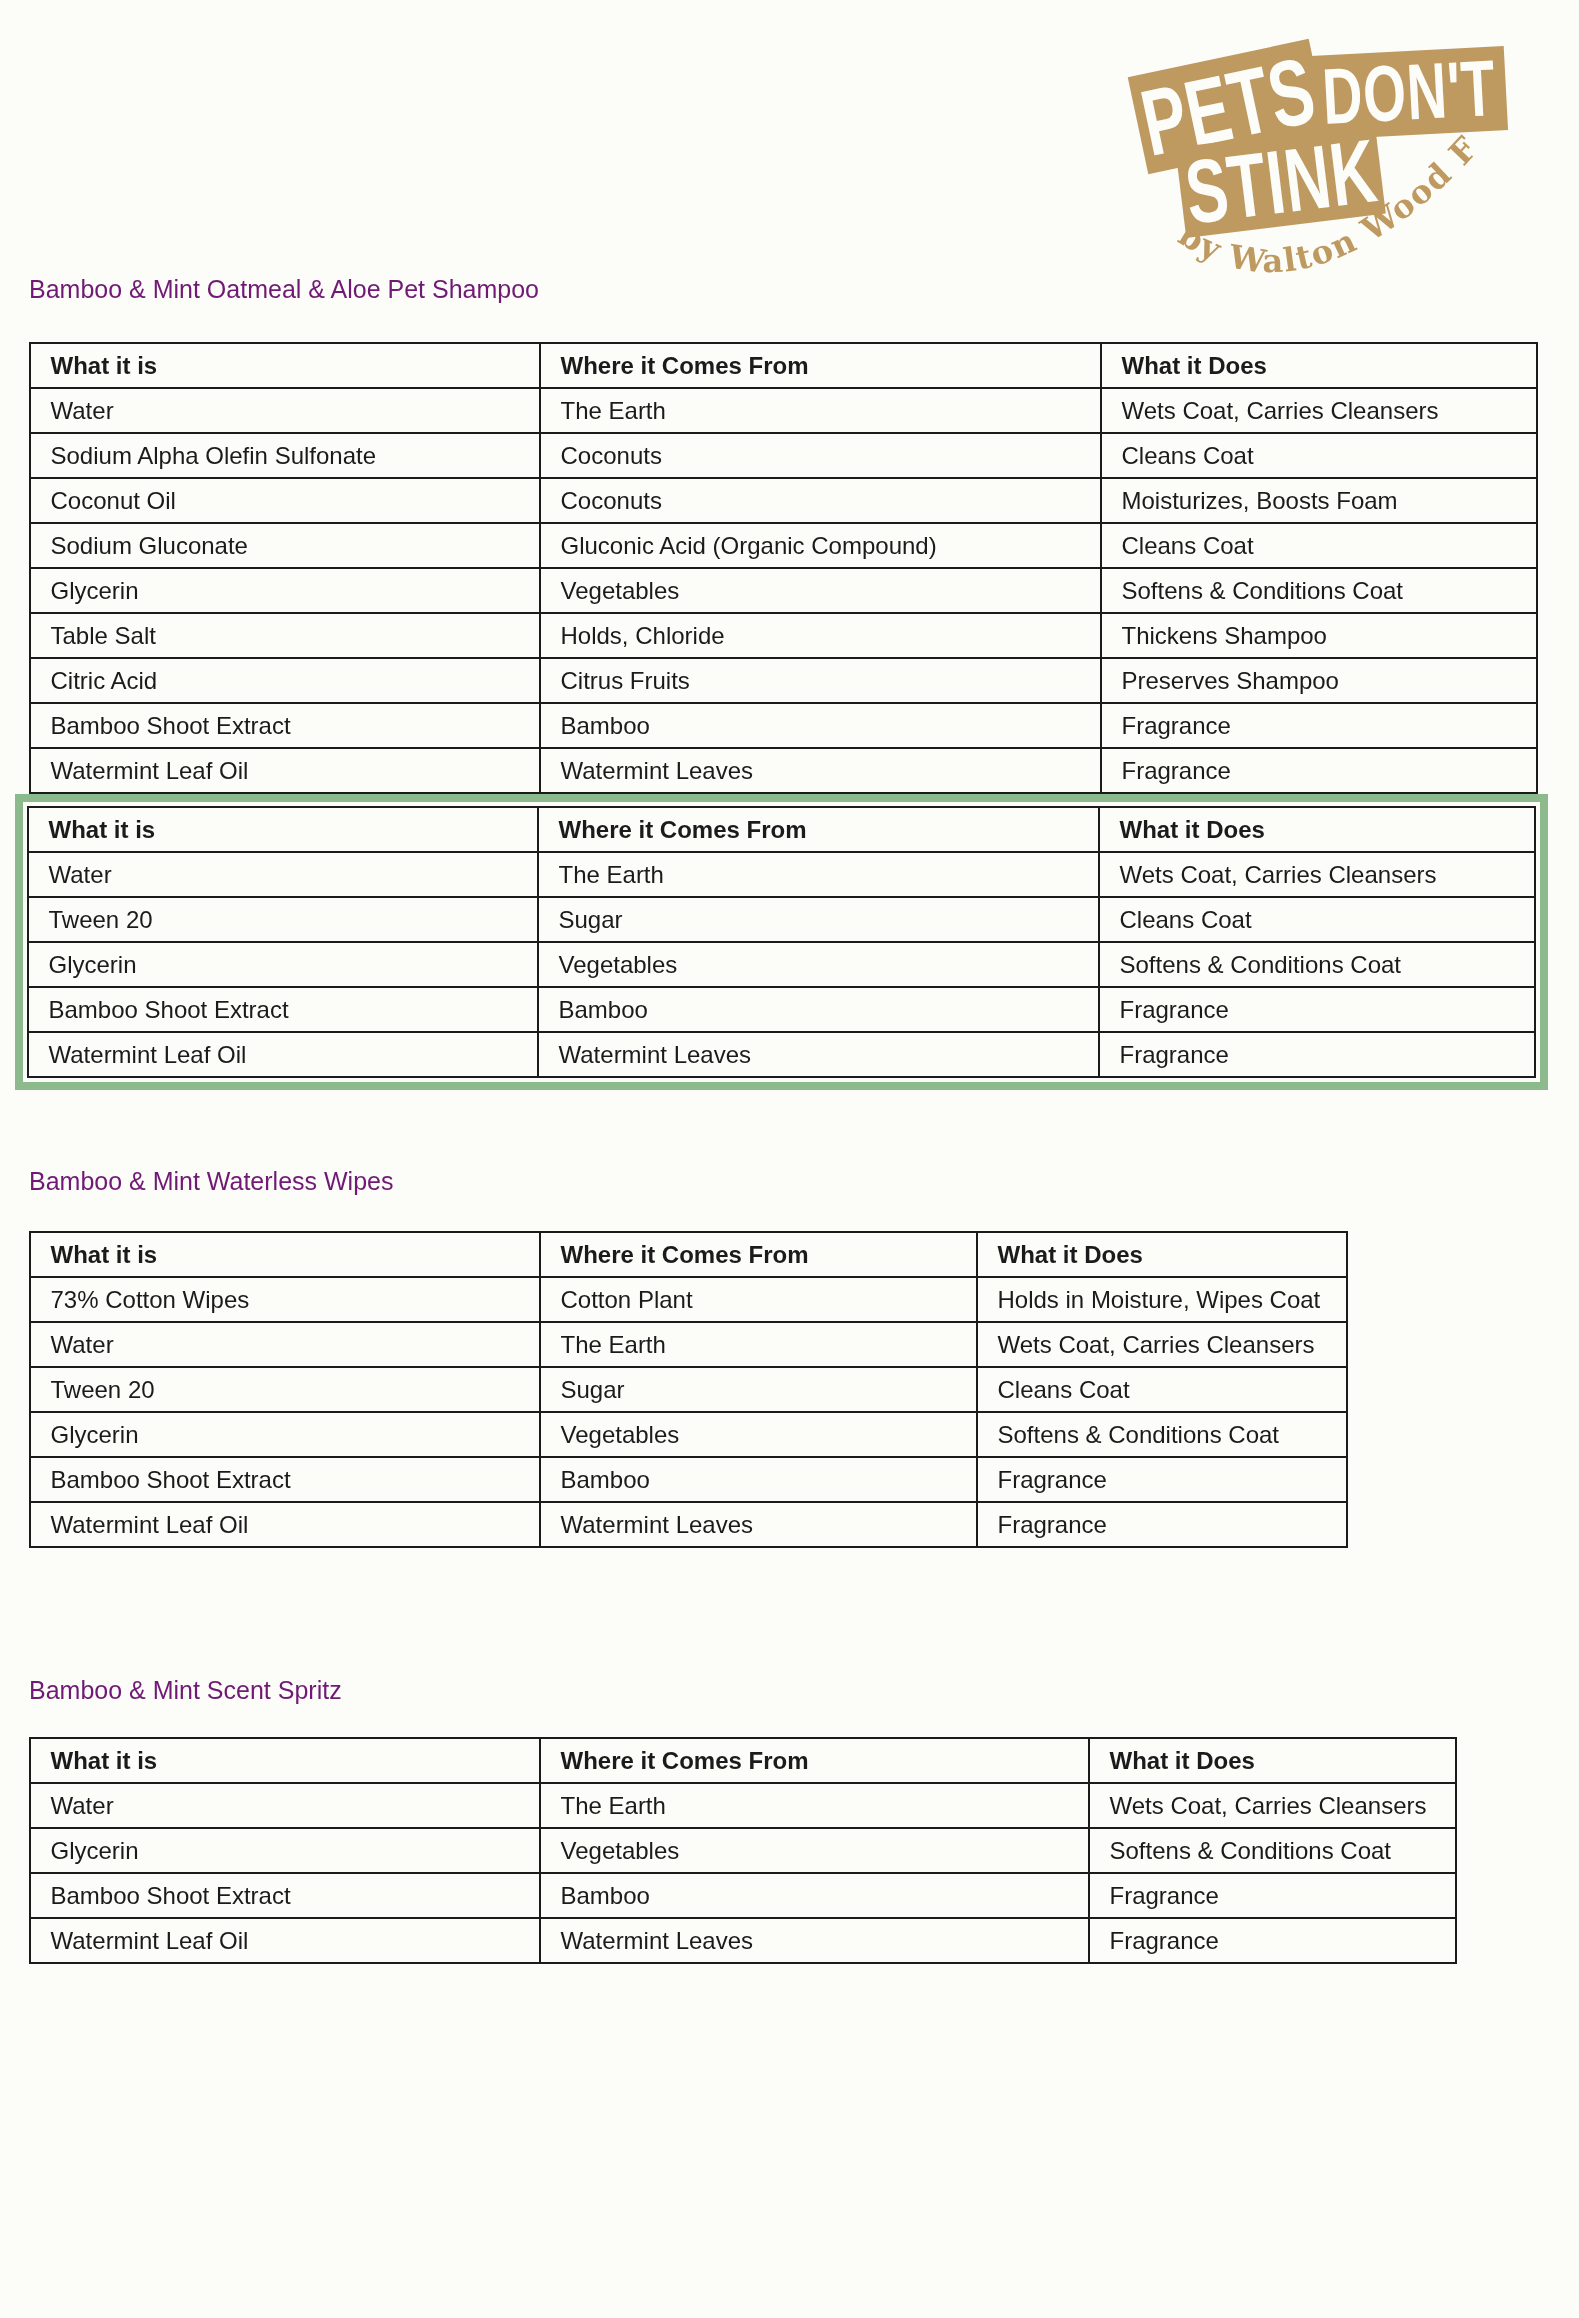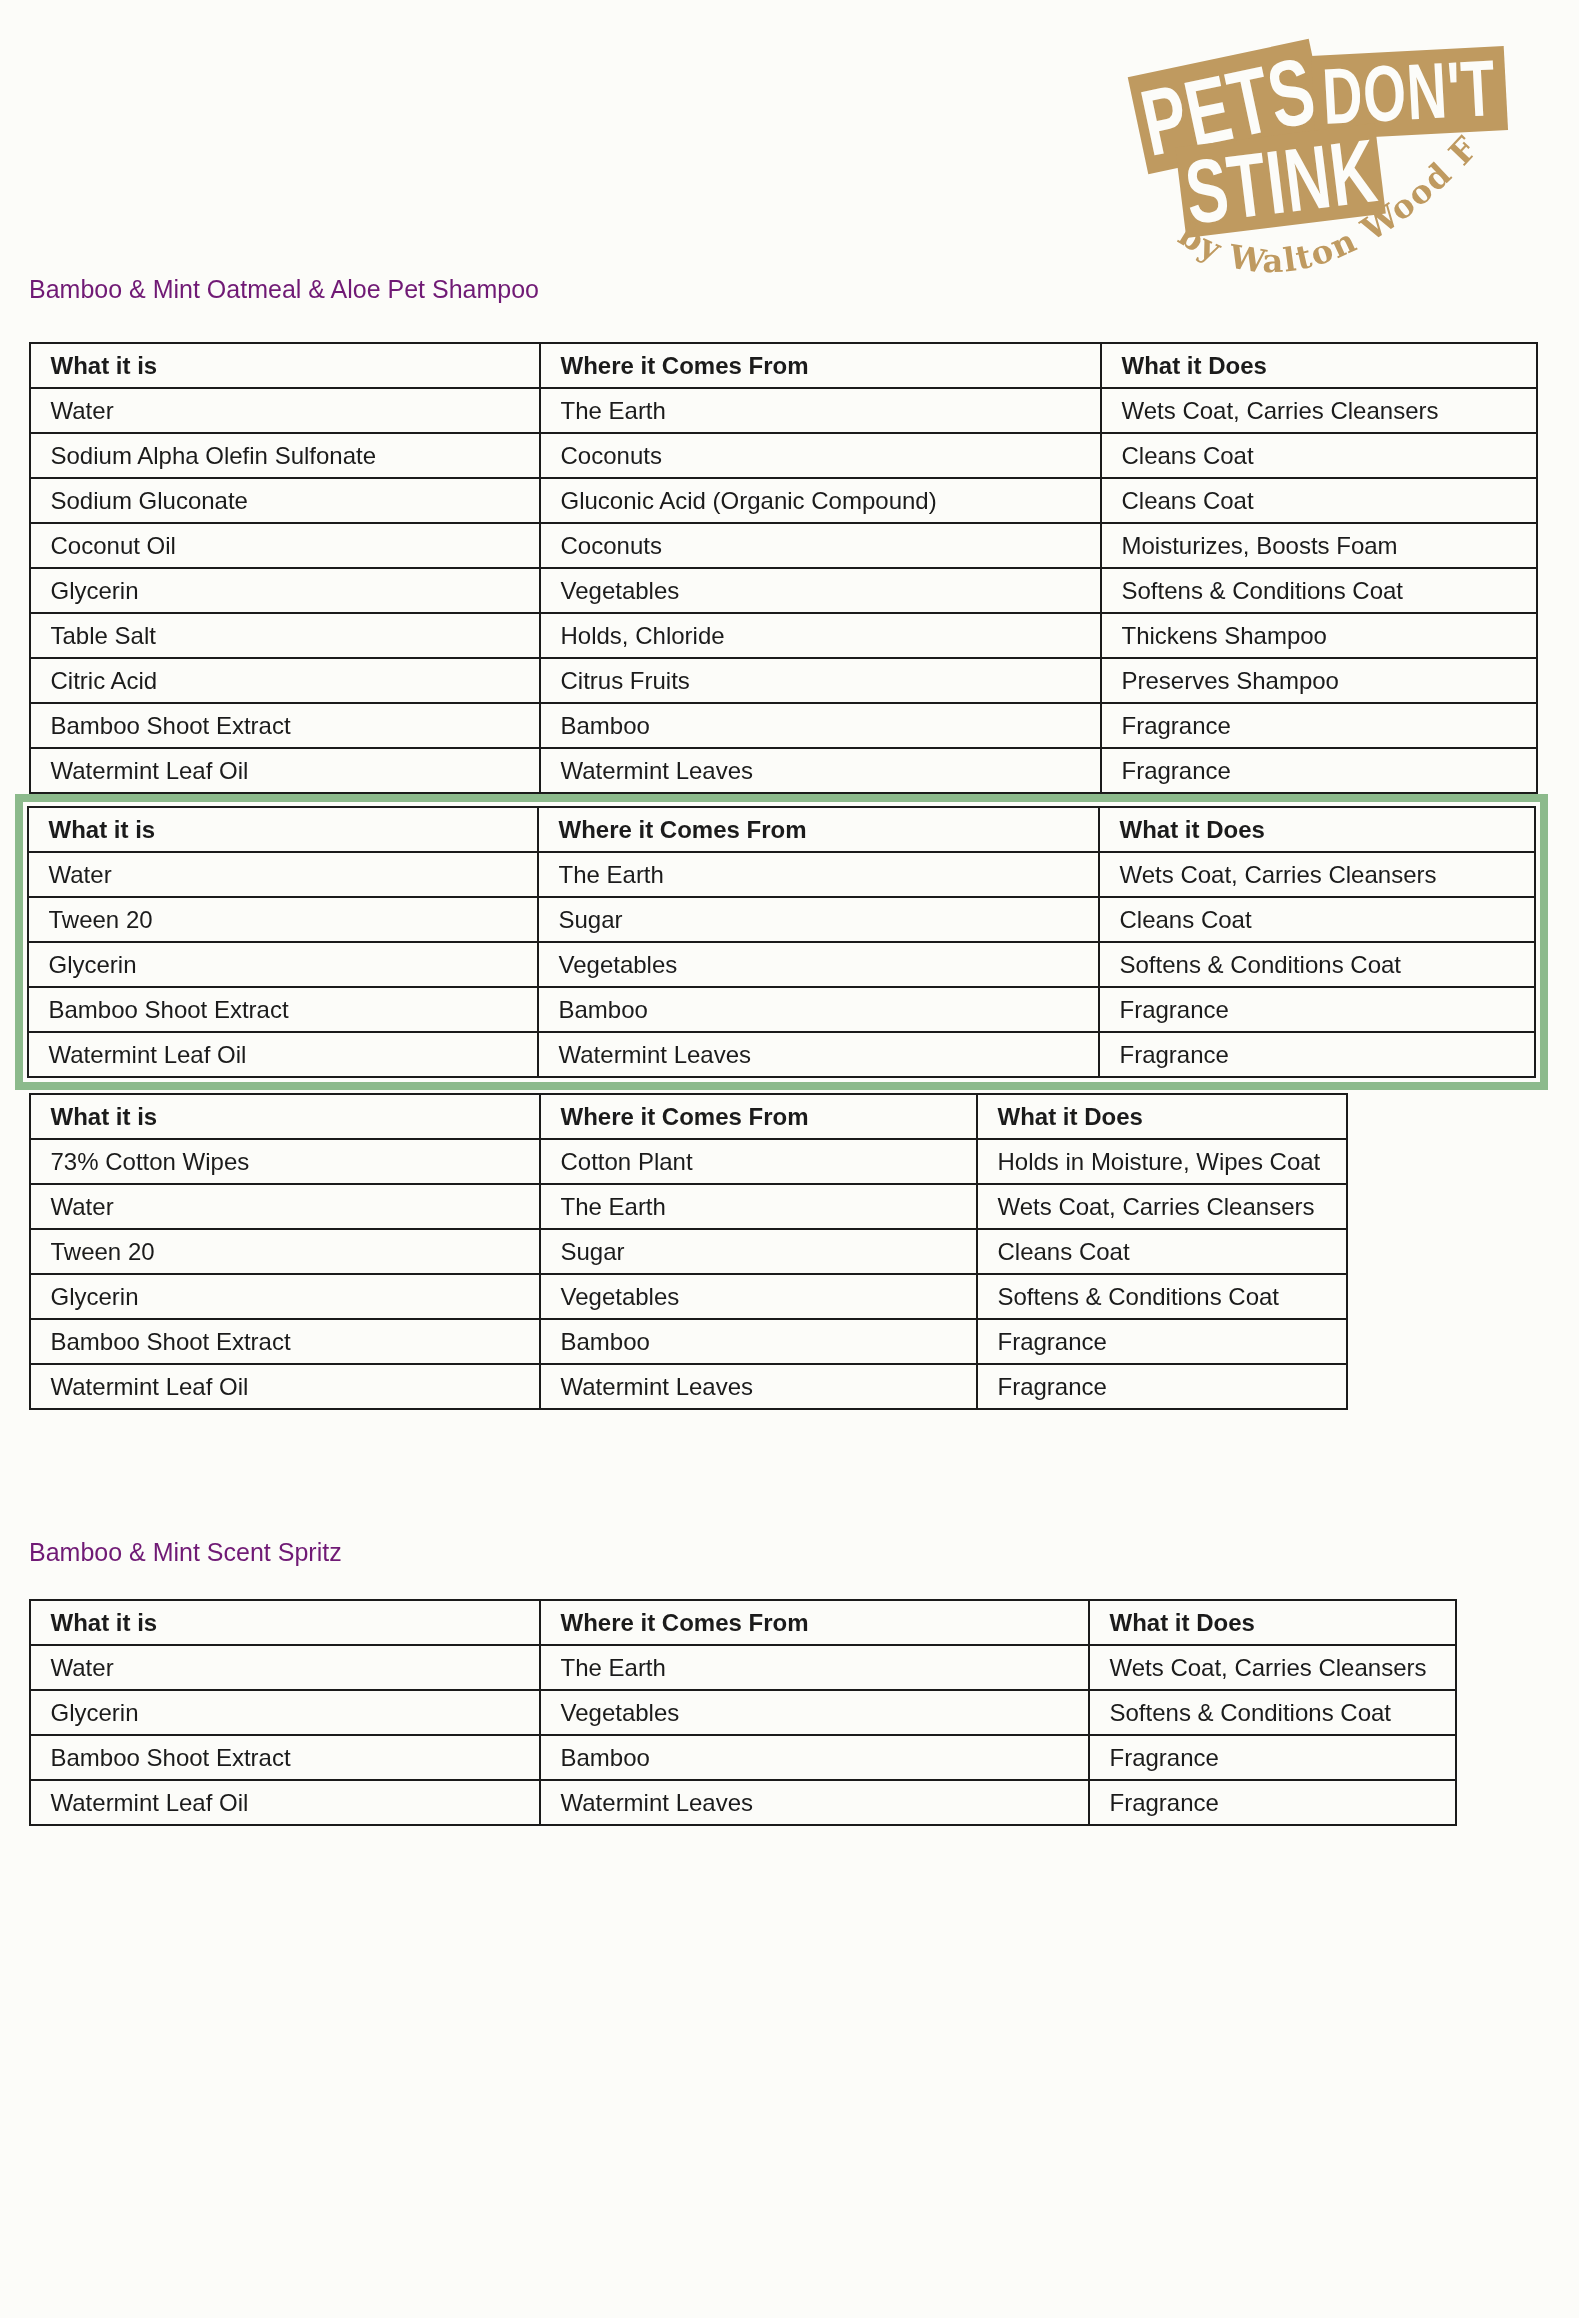--- a/index.html
+++ b/index.html
@@ -136,28 +136,28 @@
             <td>Water</td>
             <td>The Earth</td>
             <td>Wets Coat, Carries Cleansers</td>
           </tr>
         <tr>
             <td>Sodium Alpha Olefin Sulfonate</td>
             <td>Coconuts</td>
             <td>Cleans Coat</td>
           </tr>
         <tr>
+            <td>Coconut Oil</td>
+            <td>Coconuts</td>
+            <td>Moisturizes, Boosts Foam</td>
+          </tr>
+        <tr>
             <td>Sodium Gluconate</td>
             <td>Gluconic Acid (Organic Compound)</td>
             <td>Cleans Coat</td>
-          </tr>
-        <tr>
-            <td>Coconut Oil</td>
-            <td>Coconuts</td>
-            <td>Moisturizes, Boosts Foam</td>
           </tr>
         <tr>
             <td>Glycerin</td>
             <td>Vegetables</td>
             <td>Softens &amp; Conditions Coat</td>
           </tr>
         <tr>
             <td>Table Salt</td>
             <td>Holds, Chloride</td>
             <td>Thickens Shampoo</td>
@@ -221,20 +221,21 @@
               <td>Watermint Leaf Oil</td>
               <td>Watermint Leaves</td>
               <td>Fragrance</td>
             </tr>
         </tbody>
       </table>
     </div>
   </section>
 
   <section class="s3">
+    <h2 class="product-title">Bamboo &amp; Mint Waterless Wipes</h2>
     <table class="ing-table t3">
       <colgroup>
           <col class="c1">
           <col class="c2">
           <col class="c3">
         </colgroup>
       <thead>
         <tr>
           <th>What it is</th>
           <th>Where it Comes From</th>

